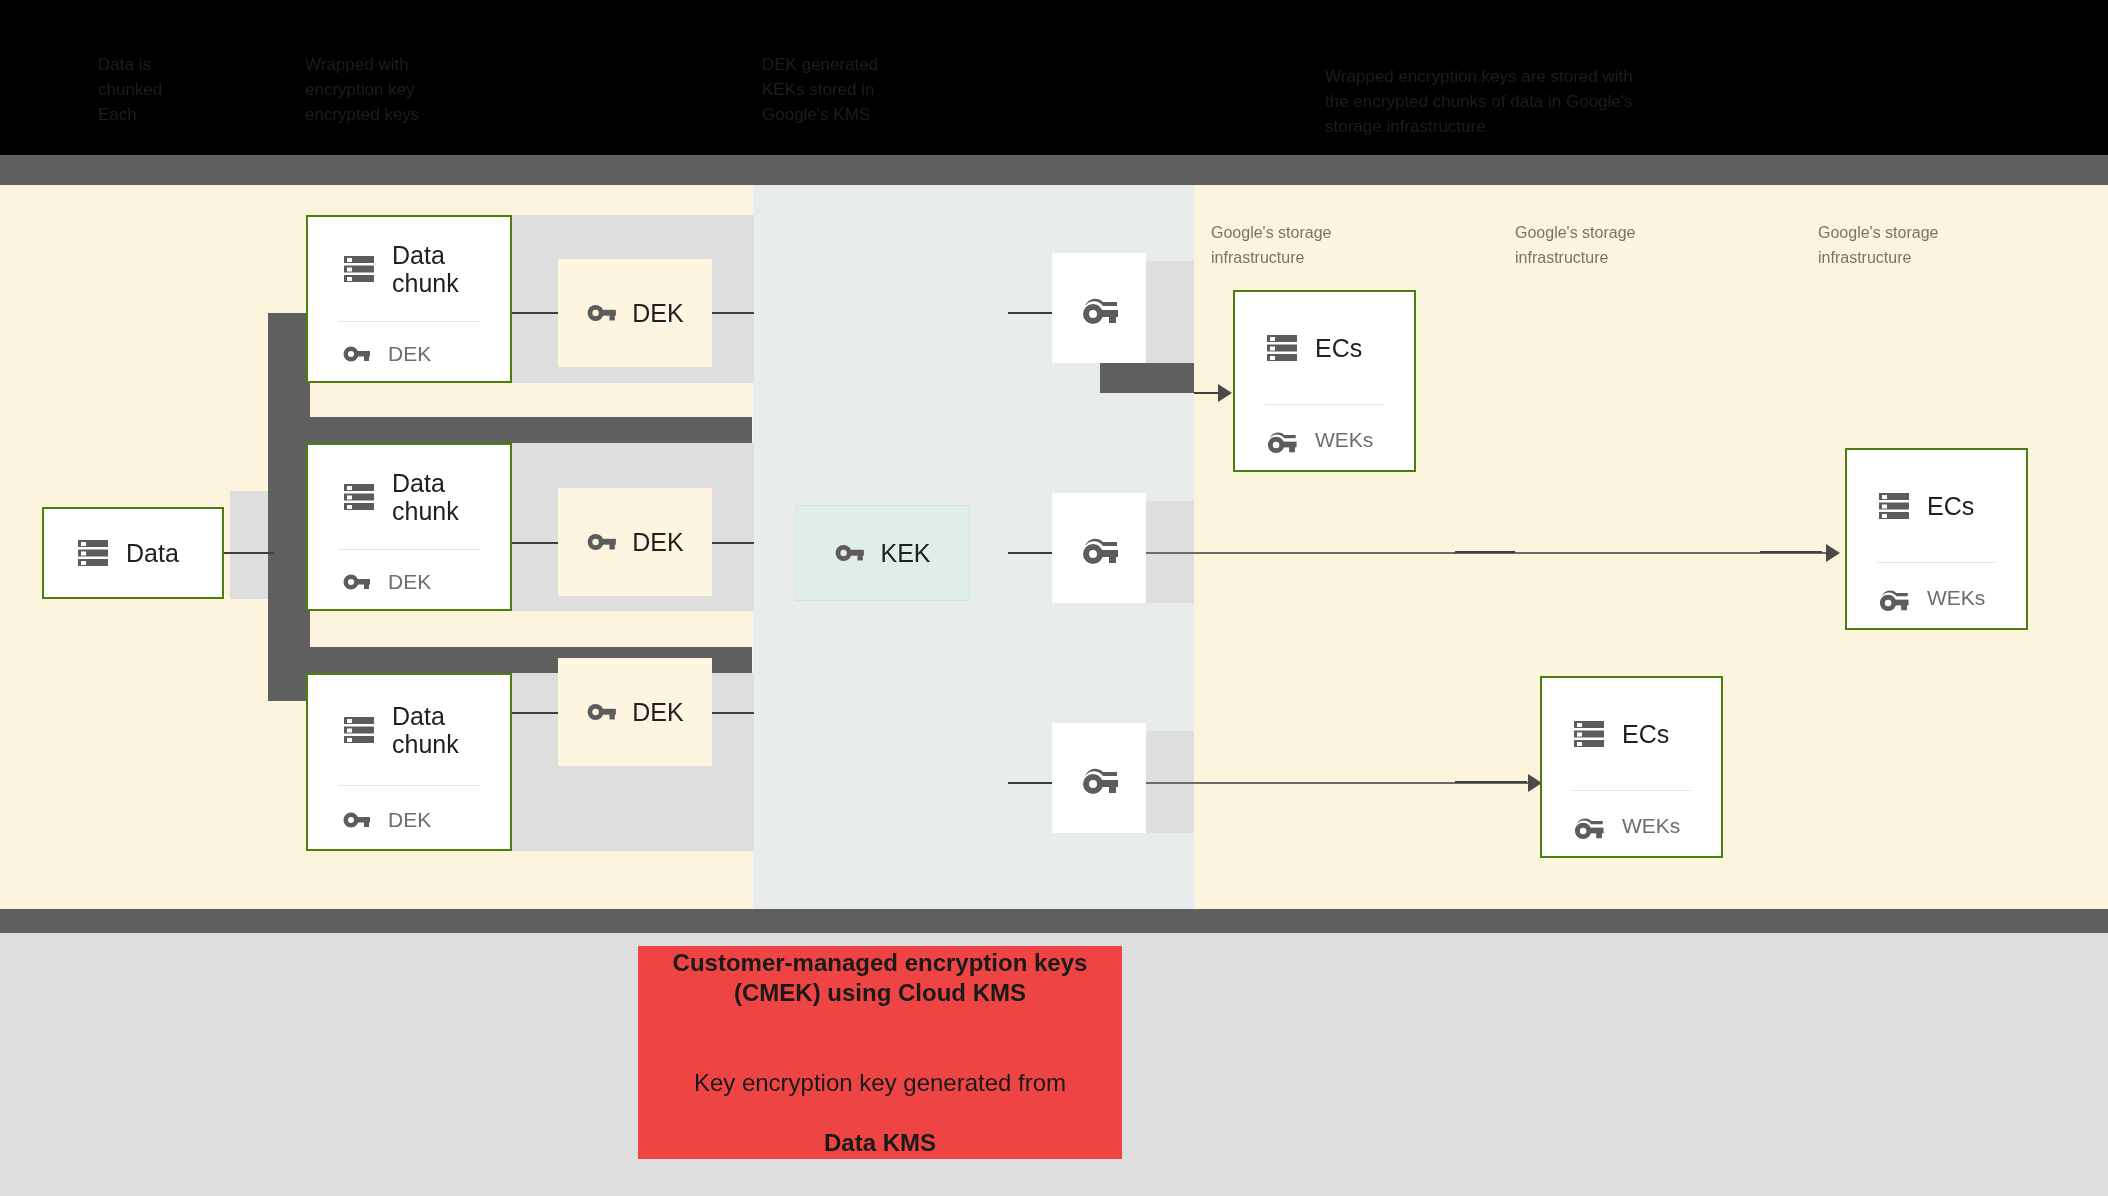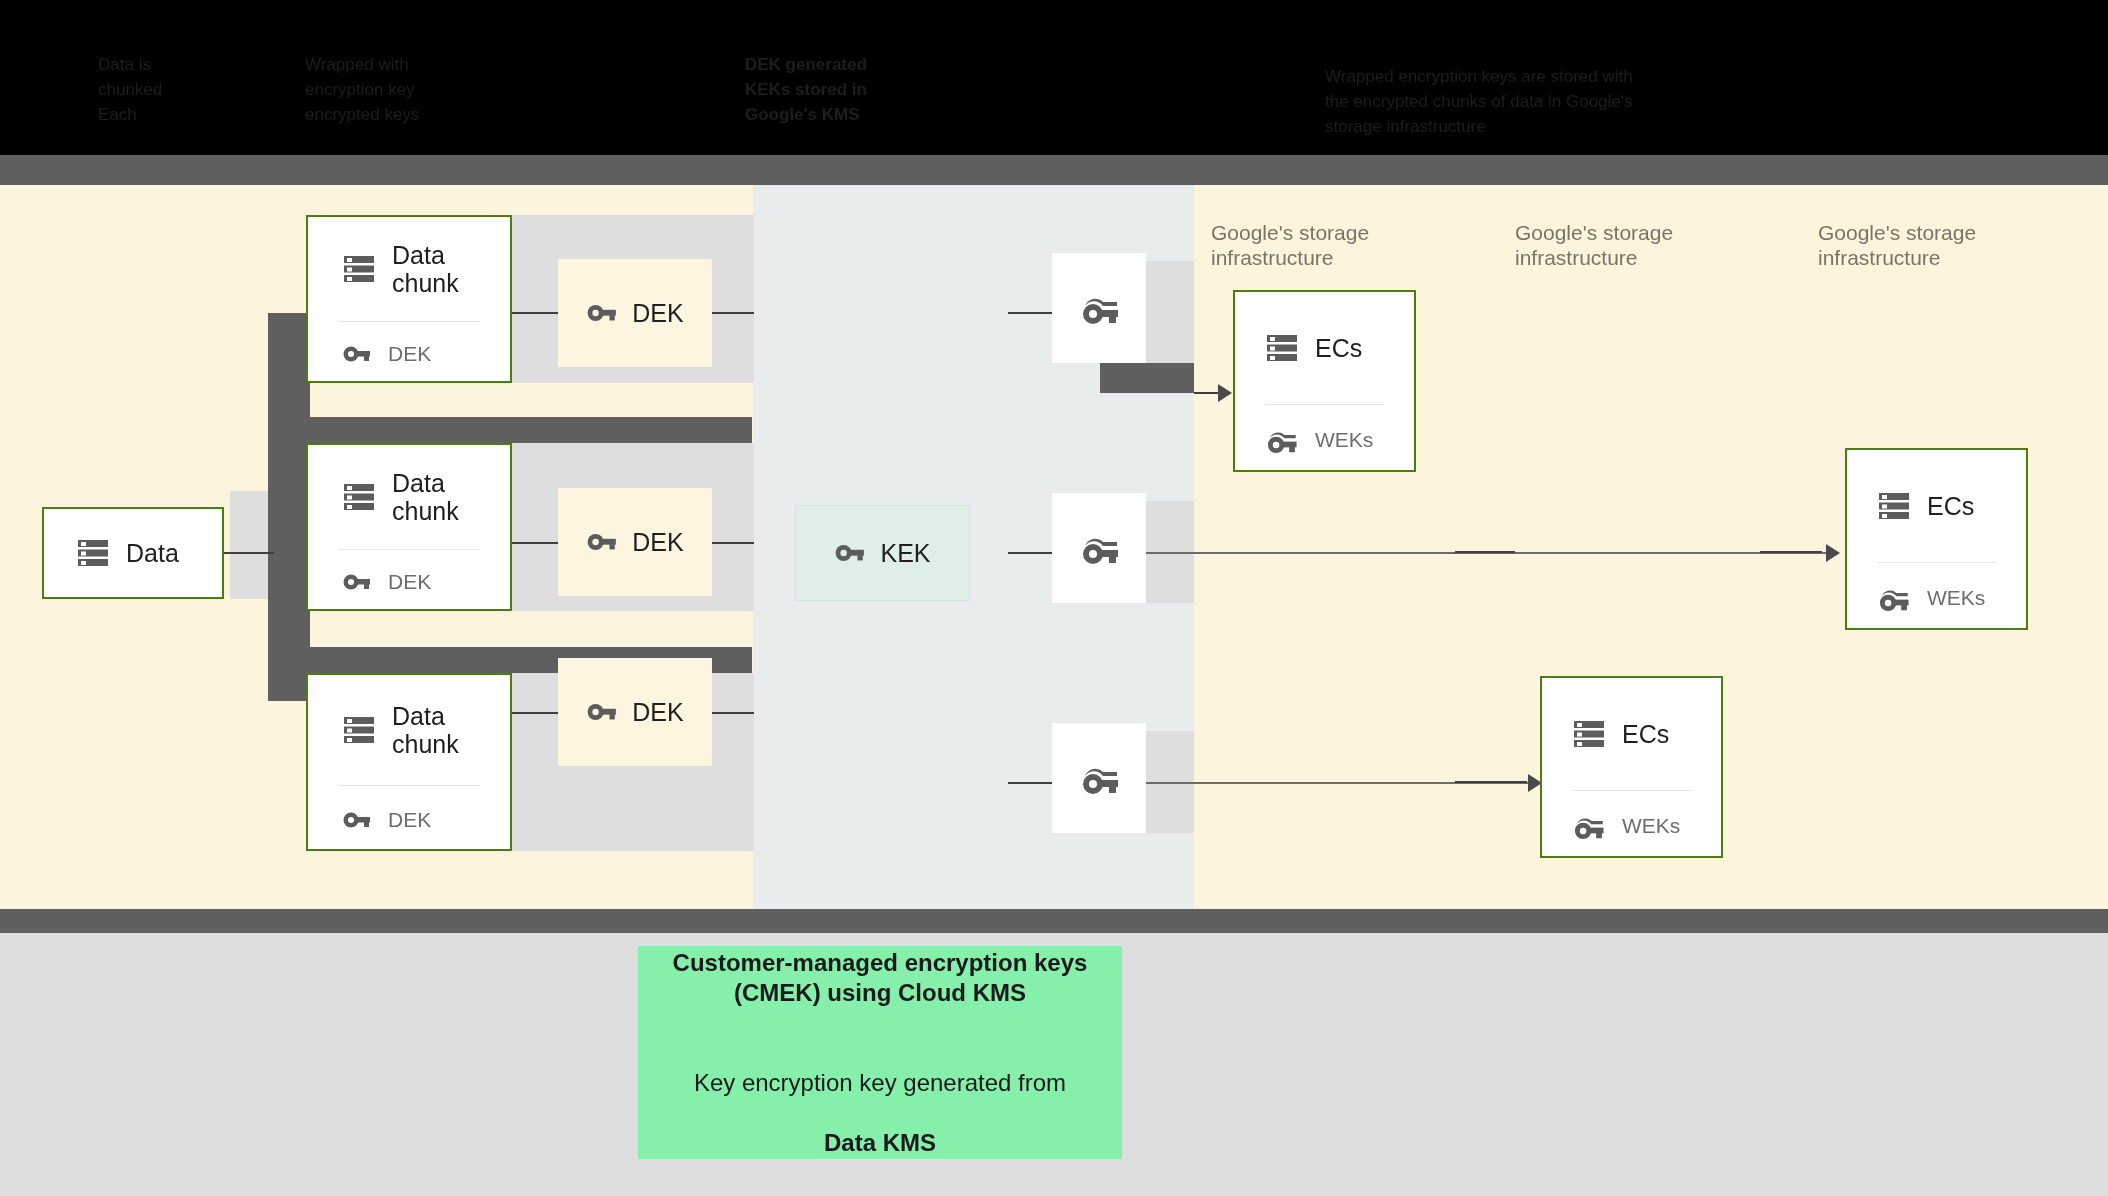--- a/index.html
+++ b/index.html
@@ -12,21 +12,21 @@
   #stage { position: relative; width: 2108px; height: 840px; background: #000; }
 
   
   .legend-bar {
     position: absolute; left: 0; top: 0; width: 2108px; height: 155px;
     background: #000;
   }
   .legend-col { position: absolute; color: #1d1d1d; font-size: 17px; line-height: 25px; white-space: pre-line; }
   .lc1 { left: 98px; top: 52px; width: 230px; }
   .lc2 { left: 305px; top: 52px; width: 280px; }
-  .lc3 { left: 745px; top: 52px; width: 290px; font-weight: bold; }
+  .lc3 { left: 762px; top: 52px; width: 290px; }
   .lc4 { left: 1325px; top: 64px; width: 640px; }
 
   
   .hdr-band {
     position: absolute; left: 0; top: 155px; width: 2108px; height: 30px;
     background: #5f5f5f;
   }
 
   
   .canvas { position: absolute; left: 0; top: 185px; width: 2108px; height: 724px; }
@@ -59,35 +59,35 @@
   .keybox-dek { background: #fdf5e0; }
   .keybox-kek { background: #dfeee6; border: 1px solid #d4e4db; }
   .keybox-label { font-size: 25px; color: #202020; }
 
   
   .keytile { position: absolute; background: #fff; display: flex; align-items: center; justify-content: center; }
   .keytile-shadow { position: absolute; background: #dedede; }
 
   
   .gsi-label {
-    position: absolute; font-size: 21px; line-height: 25px; color: #7a7468; white-space: pre-line;
+    position: absolute; font-size: 16px; line-height: 25px; color: #7a7468; white-space: pre-line;
   }
 
   
   .hline { position: absolute; height: 2px; background: #3f3f3f; }
   .hline-thin { position: absolute; height: 2px; background: #6b6b6b; }
   .arrowhead { position: absolute; width: 0; height: 0; border-top: 9px solid transparent; border-bottom: 9px solid transparent; border-left: 14px solid #4a4a4a; }
   .darkstub { position: absolute; background: #5f5f5f; }
 
   
   .bottom-band { position: absolute; left: 0; top: 909px; width: 2108px; height: 24px; background: #5f5f5f; }
   .bottom-bg { position: absolute; left: 0; top: 933px; width: 2108px; height: 263px; background: #dedede; }
   .caption-box {
     position: absolute; left: 638px; top: 946px; width: 484px; height: 213px;
-    background: #86efac; display: flex; flex-direction: column; align-items: center; justify-content: center;
+    background: #ef4444; display: flex; flex-direction: column; align-items: center; justify-content: center;
     text-align: center; padding: 0 34px;
   }
   .cap-strong { font-size: 24px; font-weight: bold; color: #1a1a1a; line-height: 30px; white-space: pre-line; }
   .cap-normal { font-size: 24px; color: #1a1a1a; line-height: 30px; margin-top: 30px; white-space: pre-line; }
   .cap-normal b { font-weight: bold; }
 
   
   .ico { display: inline-block; flex: none; }
   svg { display: block; }
 </style>

